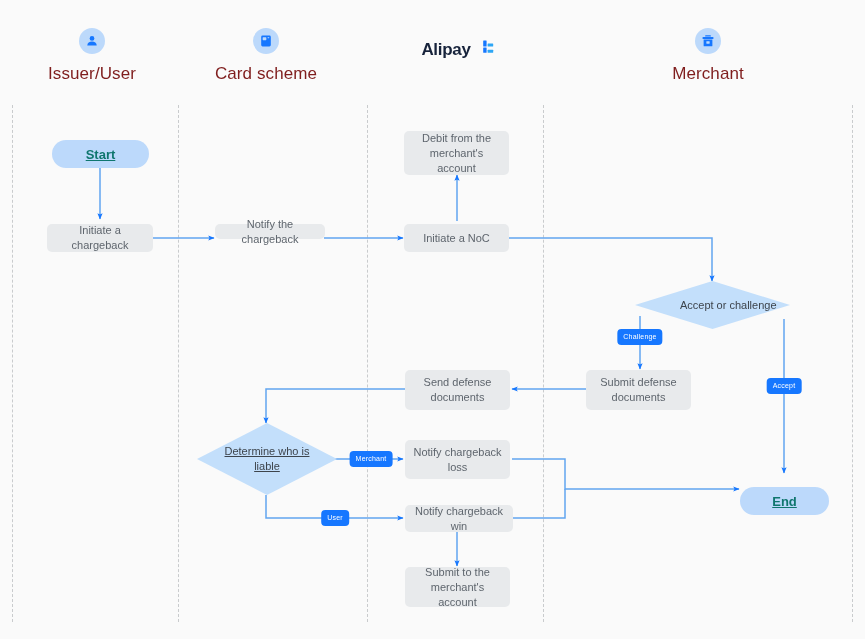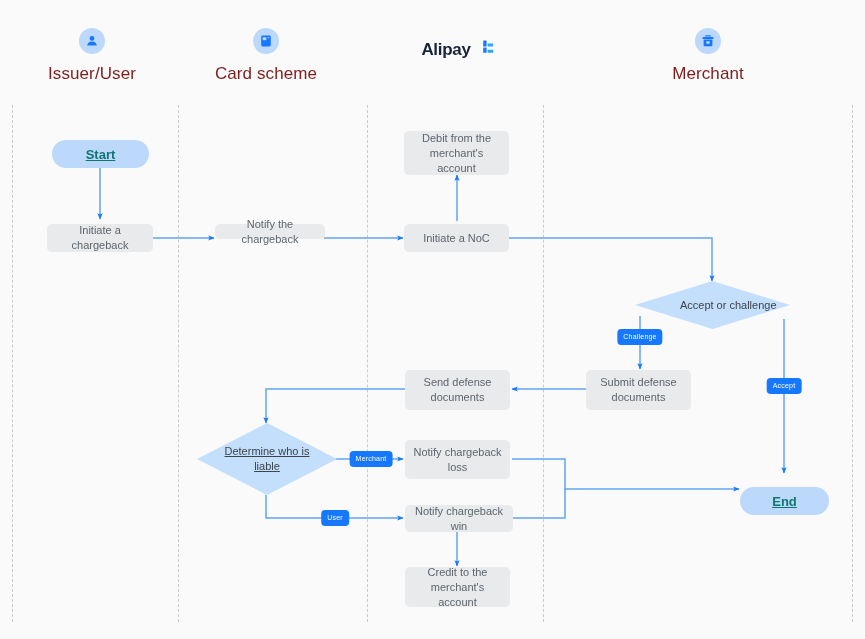--- a/index.html
+++ b/index.html
@@ -255,21 +255,21 @@
 
   <div class="node decision" style="left:197px; top:423px; width:140px; height:72px;text-decoration:underline;">
     <div class="decision-shape"></div>
     <div class="decision-text">Determine who is liable</div>
   </div>
 
   <div class="node process" style="left:405px; top:440px; width:105px; height:39px;">Notify chargeback loss</div>
 
   <div class="node process" style="left:405px; top:505px; width:108px; height:27px;">Notify chargeback win</div>
 
-  <div class="node process" style="left:405px; top:567px; width:105px; height:40px;">Credit to the merchant's account</div>
+  <div class="node process" style="left:405px; top:567px; width:105px; height:40px;">Submit to the merchant's account</div>
 
   <div class="node terminator" style="left:740px; top:487px; width:89px; height:28px;">End</div>
 
   <div class="edge-label" style="left:640px; top:337px;">Challenge</div>
   <div class="edge-label" style="left:784px; top:386px;">Accept</div>
   <div class="edge-label" style="left:371px; top:459px;">Merchant</div>
   <div class="edge-label" style="left:335px; top:518px;">User</div>
 
 </div>
 

